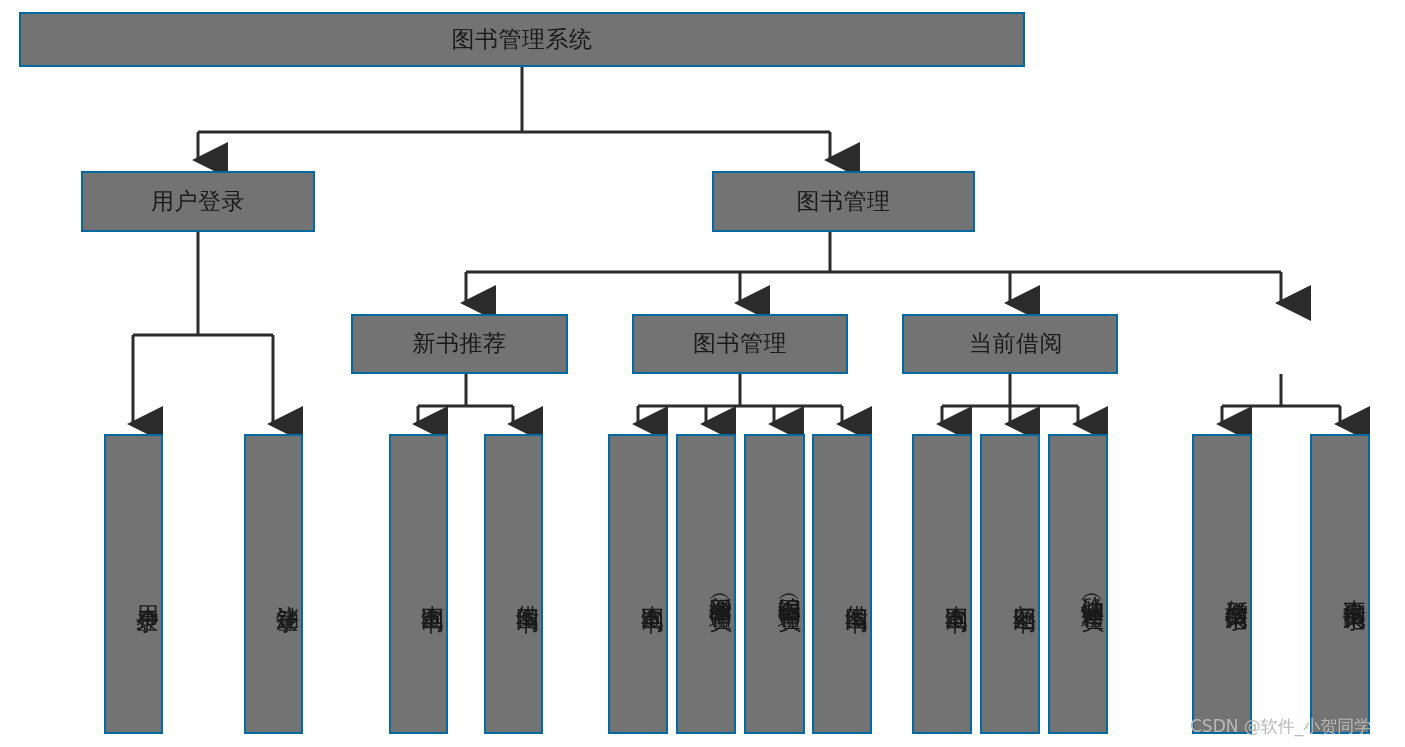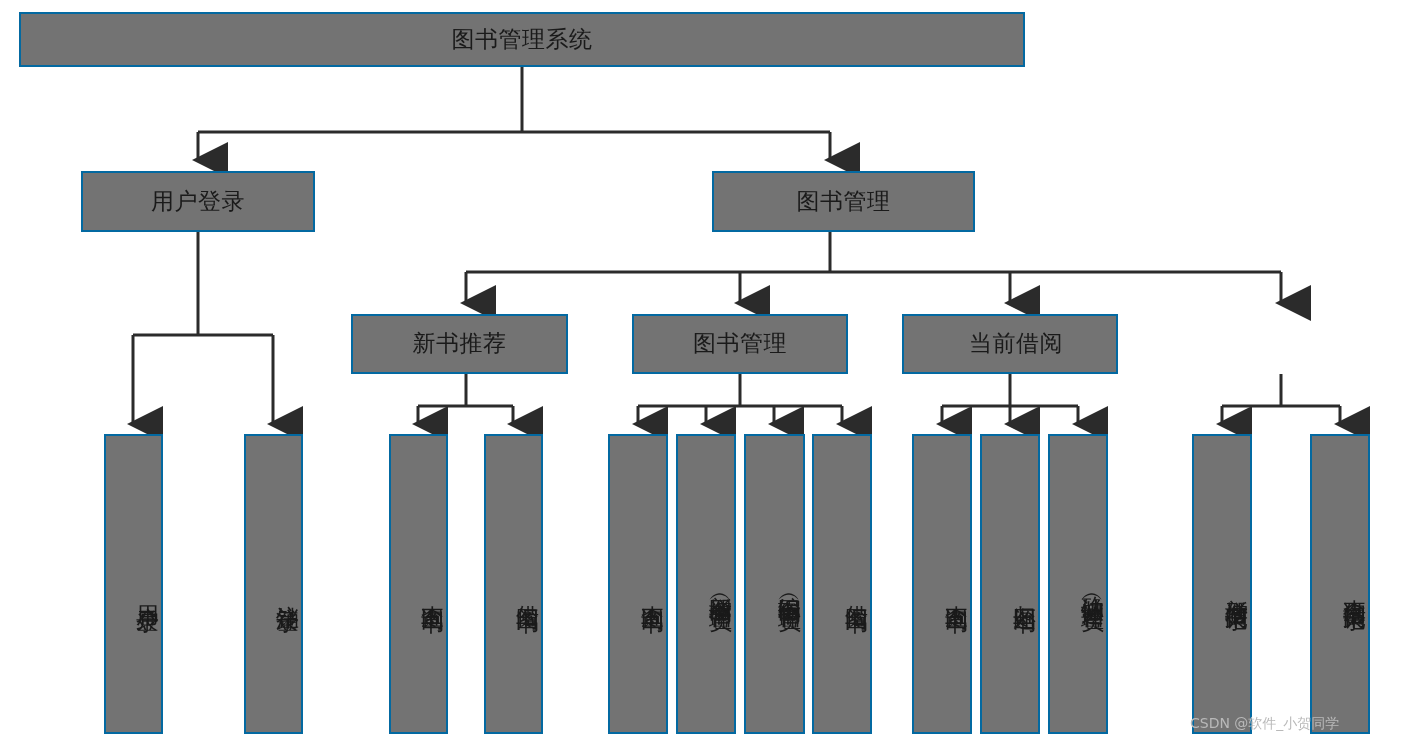--- a/index.html
+++ b/index.html
@@ -51,21 +51,21 @@
     justify-content: center;
     padding-top: 14px;
     white-space: nowrap;
   }
   .node.v.tall {
     padding-top: 6px;
   }
   .watermark {
     position: absolute;
     color: #b9b9b9;
-    font-size: 14px;
+    font-size: 17px;
     white-space: nowrap;
     font-family: "DejaVu Sans", "Liberation Sans", sans-serif;
   }
 </style>
 </head>
 <body>
 
 <div id="canvas">
 
   <svg id="wires" viewBox="0 0 1405 747" width="1405" height="747" xmlns="http://www.w3.org/2000/svg">

